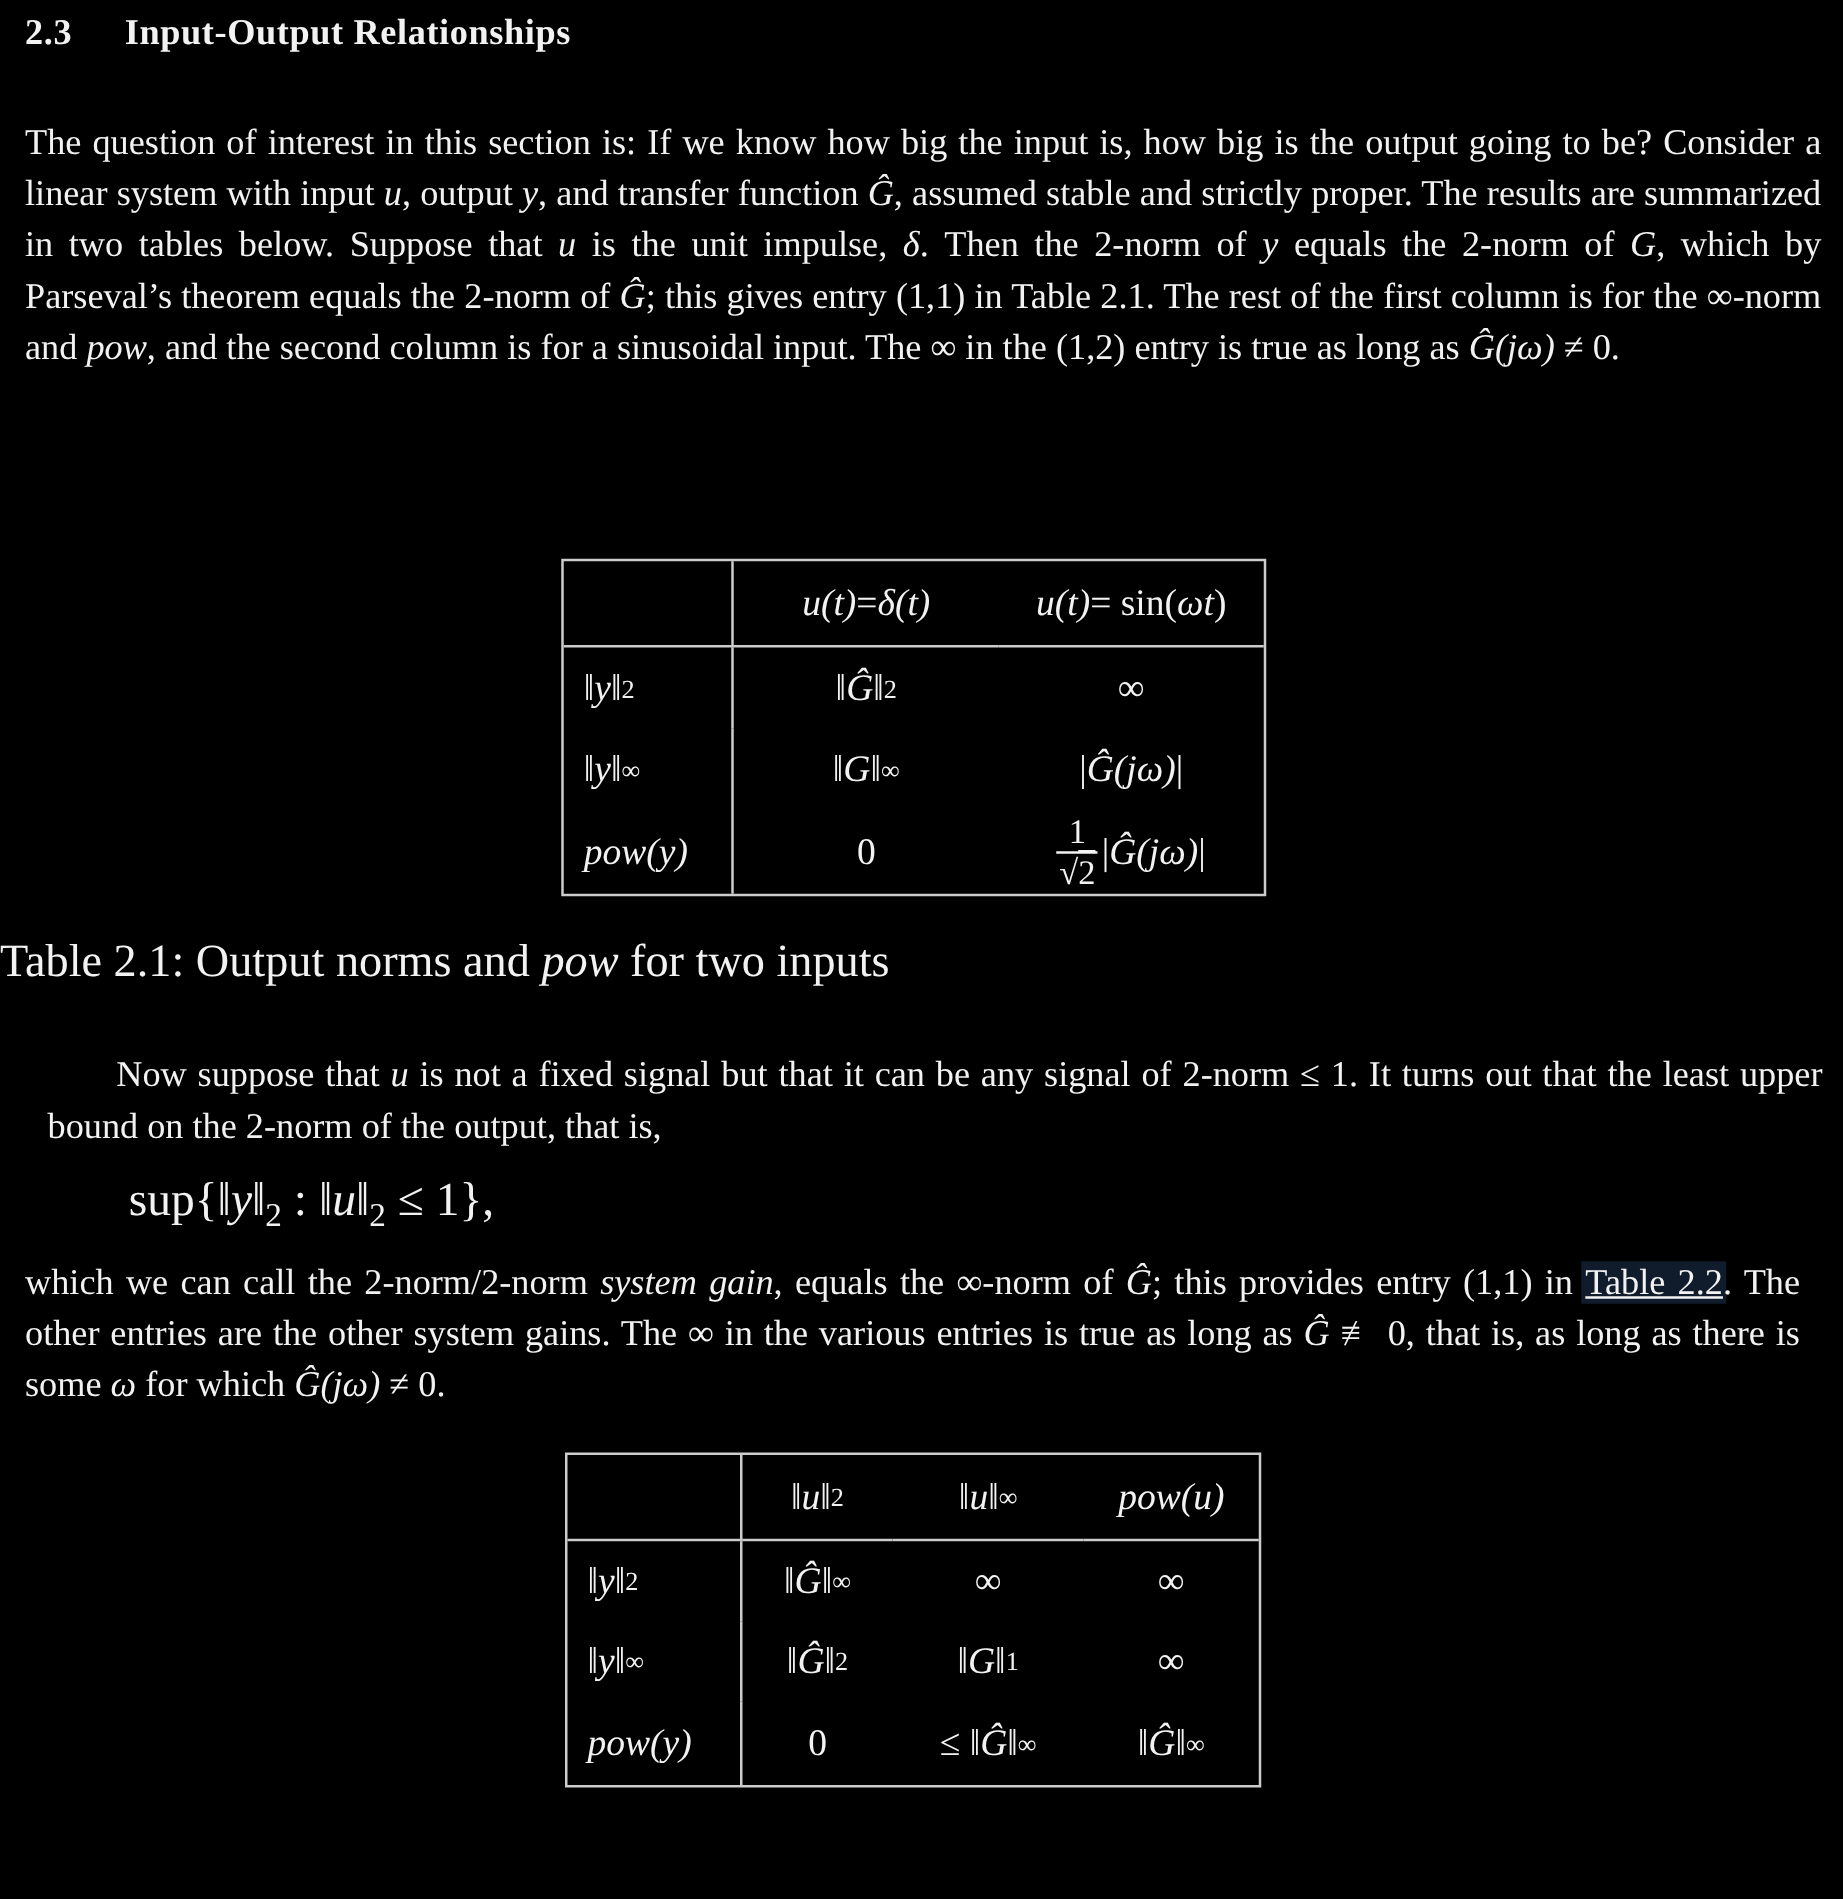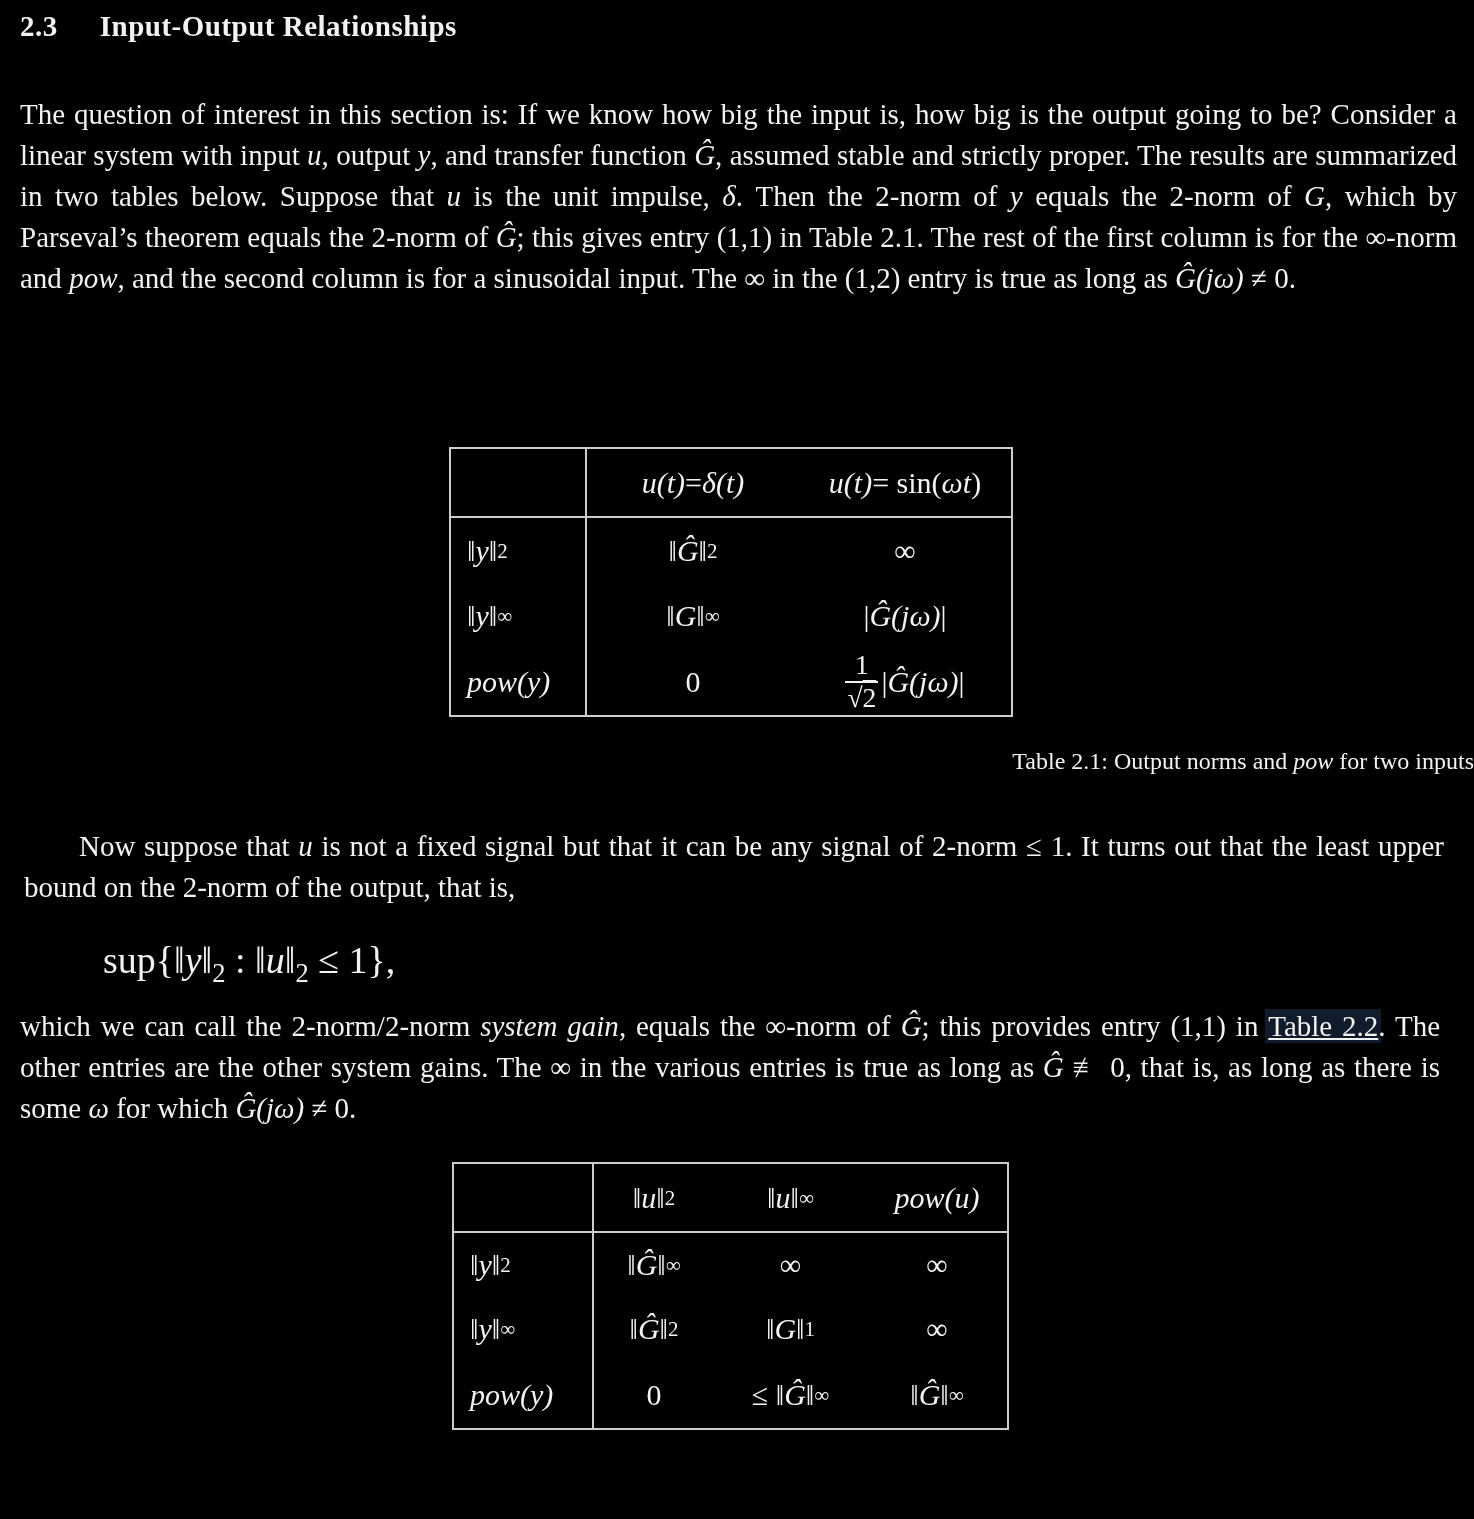--- a/index.html
+++ b/index.html
@@ -27,21 +27,21 @@
   sub{font-size:0.7em;line-height:0;}
   .hl{background:var(--link-highlight);padding:1px 3px;margin:-1px -3px;text-decoration:underline;}
 
   .tbl{display:grid;border:2px solid var(--table-border);}
   #table-2-1{left:449px;top:447px;grid-template-columns:136px 212px 212px;grid-template-rows:69px 65px 65px 67px;}
   #table-2-2{left:452px;top:1162px;grid-template-columns:140px 120px 153px 140px;grid-template-rows:69px 64px 64px 67px;}
   .cell{display:flex;align-items:center;justify-content:center;font-size:30px;white-space:nowrap;}
   .stub-col{border-right:2px solid var(--table-border);justify-content:flex-start;padding-left:16px;}
   .head-row{border-bottom:2px solid var(--table-border);text-align:right;}
 
-  .caption{left:0;width:1474px;text-align:right;font-size:24px;}
+  .caption{left:0;width:1474px;text-align:left;font-size:37px;}
   #caption-table-2-1{top:748px;}
   #caption-table-2-2{top:1498px;margin-top:48px;}
 
   .frac{display:inline-flex;flex-direction:column;align-items:center;font-size:0.92em;line-height:1.12;margin-right:3px;vertical-align:middle;}
   .frac .den{border-top:2px solid var(--text);padding:0 2px;}
   .radicand{text-decoration:overline;}
   .frac-cell{display:flex;align-items:center;justify-content:center;}
 </style>
 </head>
 <body>
@@ -112,21 +112,21 @@
       <span class="frac">
         <span class="num">1</span>
         <span class="den"><span>√</span><span class="radicand">2</span></span>
       </span>
       <span><span>|</span><span class="it">Ĝ(jω)</span><span>|</span></span>
     </div>
   </div>
 
   <div id="caption-table-2-1" class="abs caption"><span>Table 2.1: Output norms and </span><span class="it">pow</span><span> for two inputs</span></div>
 
-  <p id="paragraph-2" class="abs body-text" style="margin:4px;"><span>Now suppose that </span><span class="it">u</span><span> is not a fixed signal but that it can be any signal of 2-norm ≤ 1. It turns out that the least upper bound on the 2-norm of the output, that is,</span></p>
+  <p id="paragraph-2" class="abs body-text" style="margin:18px;"><span>Now suppose that </span><span class="it">u</span><span> is not a fixed signal but that it can be any signal of 2-norm ≤ 1. It turns out that the least upper bound on the 2-norm of the output, that is,</span></p>
 
   <div id="inline-formula" class="abs"><span>sup{‖</span><span class="it">y</span><span>‖</span><sub>2</sub><span> : ‖</span><span class="it">u</span><span>‖</span><sub>2</sub><span> ≤ 1},</span></div>
 
   <p id="paragraph-3" class="abs body-text" style="margin:0;"><span>which we can call the 2-norm/2-norm </span><span class="it">system gain</span><span>, equals the ∞-norm of </span><span class="it">Ĝ</span><span>; this provides entry (1,1) in </span><span class="hl">Table 2.2</span><span>. The other entries are the other system gains. The ∞ in the various entries is true as long as </span><span class="it">Ĝ</span><span> ≢ 0, that is, as long as there is some </span><span class="it">ω</span><span> for which </span><span class="it">Ĝ(jω)</span><span> ≠ 0.</span></p>
 
   <div id="table-2-2" class="abs tbl">
     <div class="cell stub-col head-row"></div>
     <div class="cell head-row">
         <span>‖</span>
         <span class="it">u</span>

